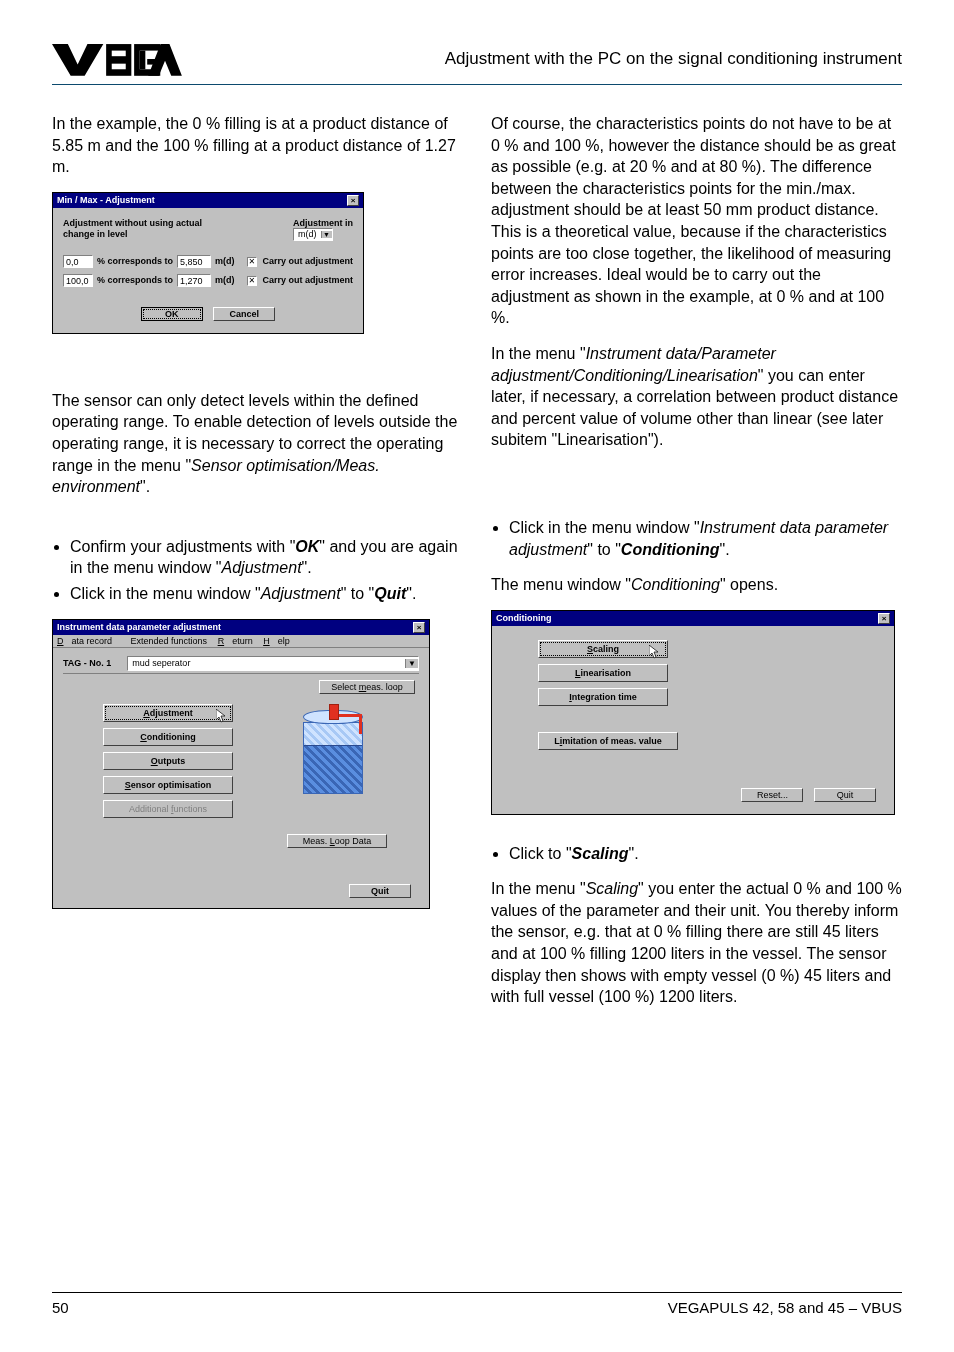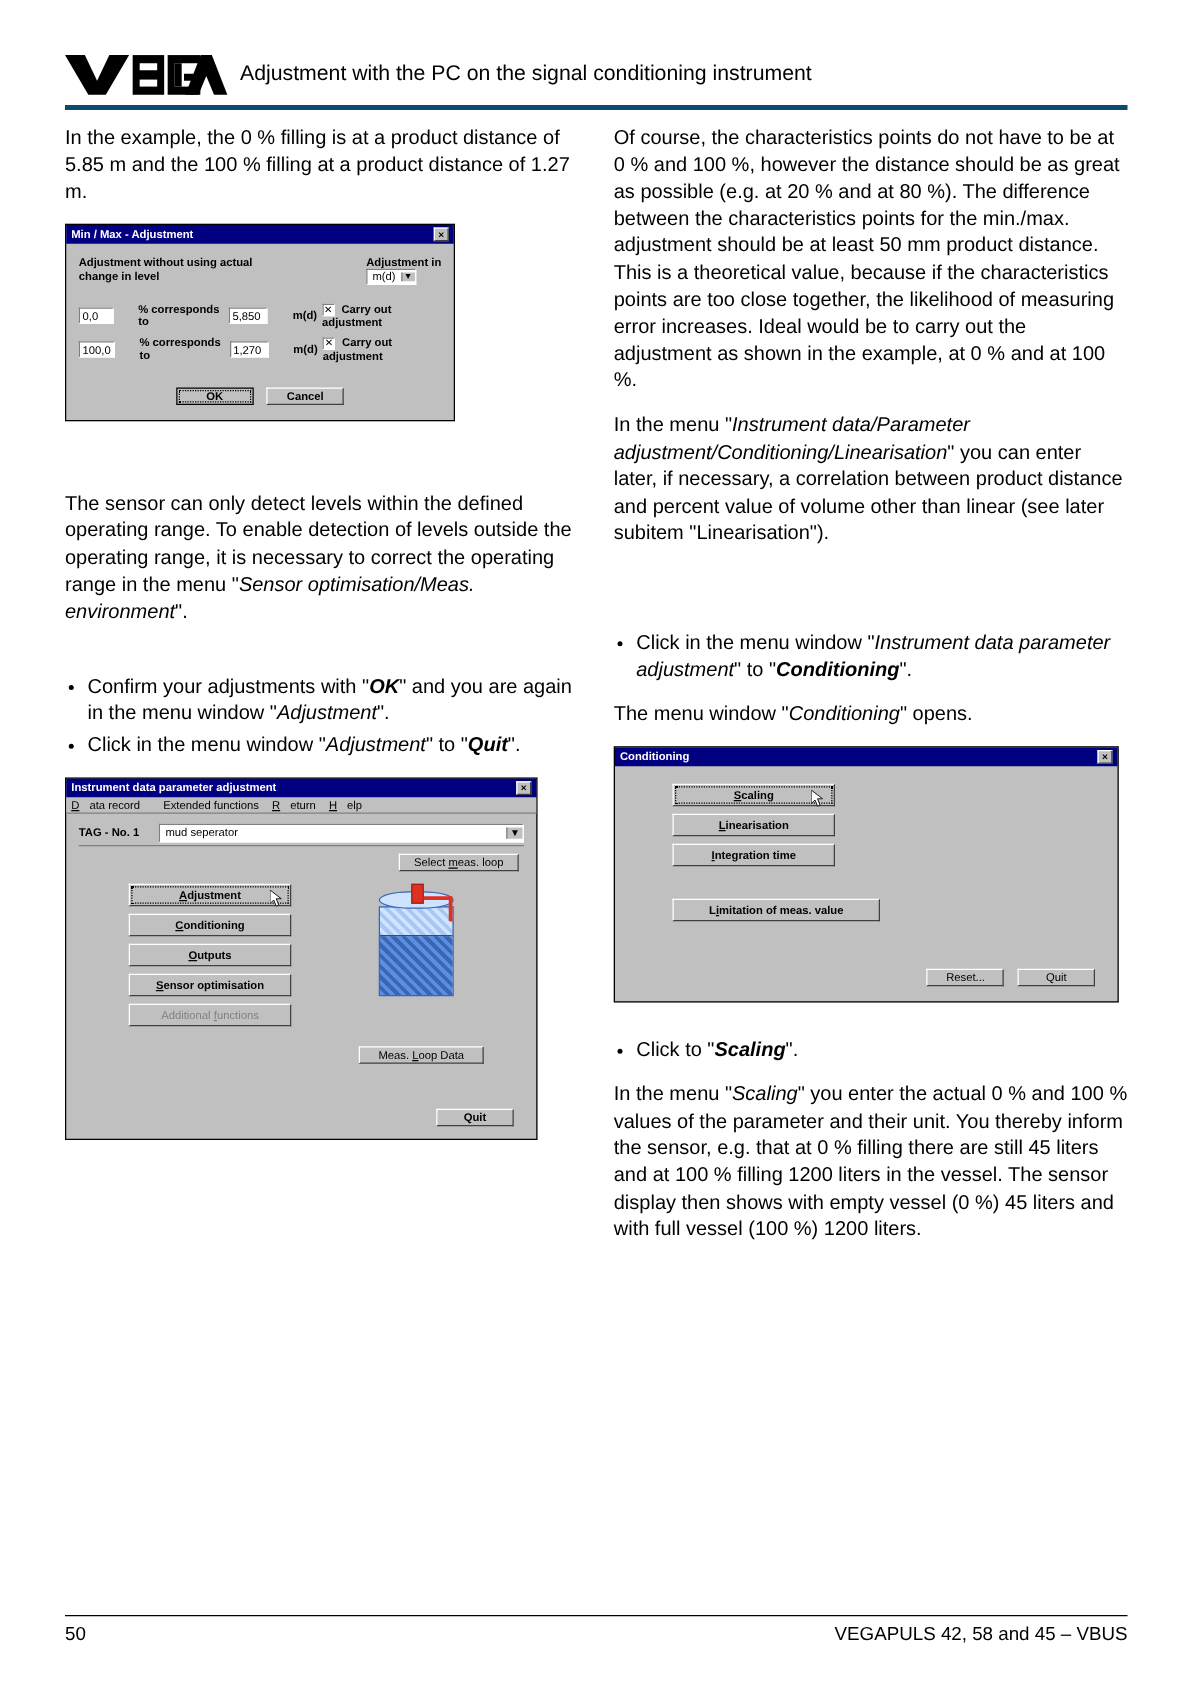--- a/index.html
+++ b/index.html
@@ -10,23 +10,24 @@
     font-family: Arial, Helvetica, sans-serif;
     color: #000;
     position: relative;
   }
   .page {
     padding: 40px 52px 40px 52px;
   }
   .header {
     display: flex;
     align-items: center;
-    border-bottom: 4px solid #0c4a6e;
+    justify-content: space-between;
+    border-bottom: 1px solid #0c4a6e;
     padding-bottom: 6px;
-    margin-bottom: 12px;
+    margin-bottom: 28px;
   }
   .logo {
     display: flex;
     align-items: center;
   }
   .logo-svg { width: 140px; height: 38px; }
   .header-title {
     font-size: 17px;
     color: #000;
   }
@@ -91,21 +92,21 @@
     border-right-color:#fff; border-bottom-color:#fff;
     padding:0 2px; font-size:9px; height:13px; line-height:12px;
   }
   .small-select {
     display:inline-flex; align-items:center; background:#fff;
     border:1px solid #808080; border-right-color:#fff; border-bottom-color:#fff;
     height:13px; font-size:9px;
   }
   .small-select .arrow { background:#c0c0c0; border-left:1px solid #808080; width:11px; text-align:center; font-size:7px;}
   .dlg1 .line { display:flex; align-items:center; gap:4px; margin-bottom:6px;}
-  .dlg1 .corresp { font-weight:bold;margin-left:16px;}
+  .dlg1 .corresp { font-weight:bold;}
   .chk { display:inline-block; width:10px; height:10px; background:#fff;
     border:1px solid #808080; border-right-color:#fff; border-bottom-color:#fff;
     font-size:8px; line-height:8px; text-align:center; margin-right:3px;}
   .btnrow { text-align:center; margin-top:20px;}
   .winbtn {
     display:inline-block; min-width:62px; padding:1px 8px;
     background:#c0c0c0; font-size:9px; font-weight:bold; text-align:center;
     border:1px solid #fff; border-right-color:#404040; border-bottom-color:#404040;
     margin:0 4px;
   }
@@ -343,21 +344,21 @@
         <div class="body3">
           <div class="menu-btn sel" style="position:relative;">
             <span class="ul">S</span>caling
             <svg style="position:absolute; right:6px; bottom:-2px;" width="12" height="14" viewBox="0 0 12 14">
               <polygon points="0,0 0,11 3,8 5,13 7,12 5,7 9,7" fill="#fff" stroke="#000" stroke-width="0.7"></polygon>
             </svg>
           </div>
           <div class="menu-btn"><span class="ul">L</span>inearisation</div>
           <div class="menu-btn"><span class="ul">I</span>ntegration time</div>
           <div style="height:20px;"></div>
-          <div class="menu-btn" style="width:166px;text-align:center;">L<span class="ul">i</span>mitation of meas. value</div>
+          <div class="menu-btn" style="width:140px;text-align:center;">L<span class="ul">i</span>mitation of meas. value</div>
           <div class="btns-bottom">
             <span class="winbtn" style="font-weight:normal;"><span class="ul">R</span>eset...</span>
             <span class="winbtn" style="font-weight:normal;"><span class="ul">Q</span>uit</span>
           </div>
         </div>
       </div>
 
       <ul class="bullets">
         <li>
           <span>Click to "</span><span class="bold-italic">Scaling</span><span>".</span>

